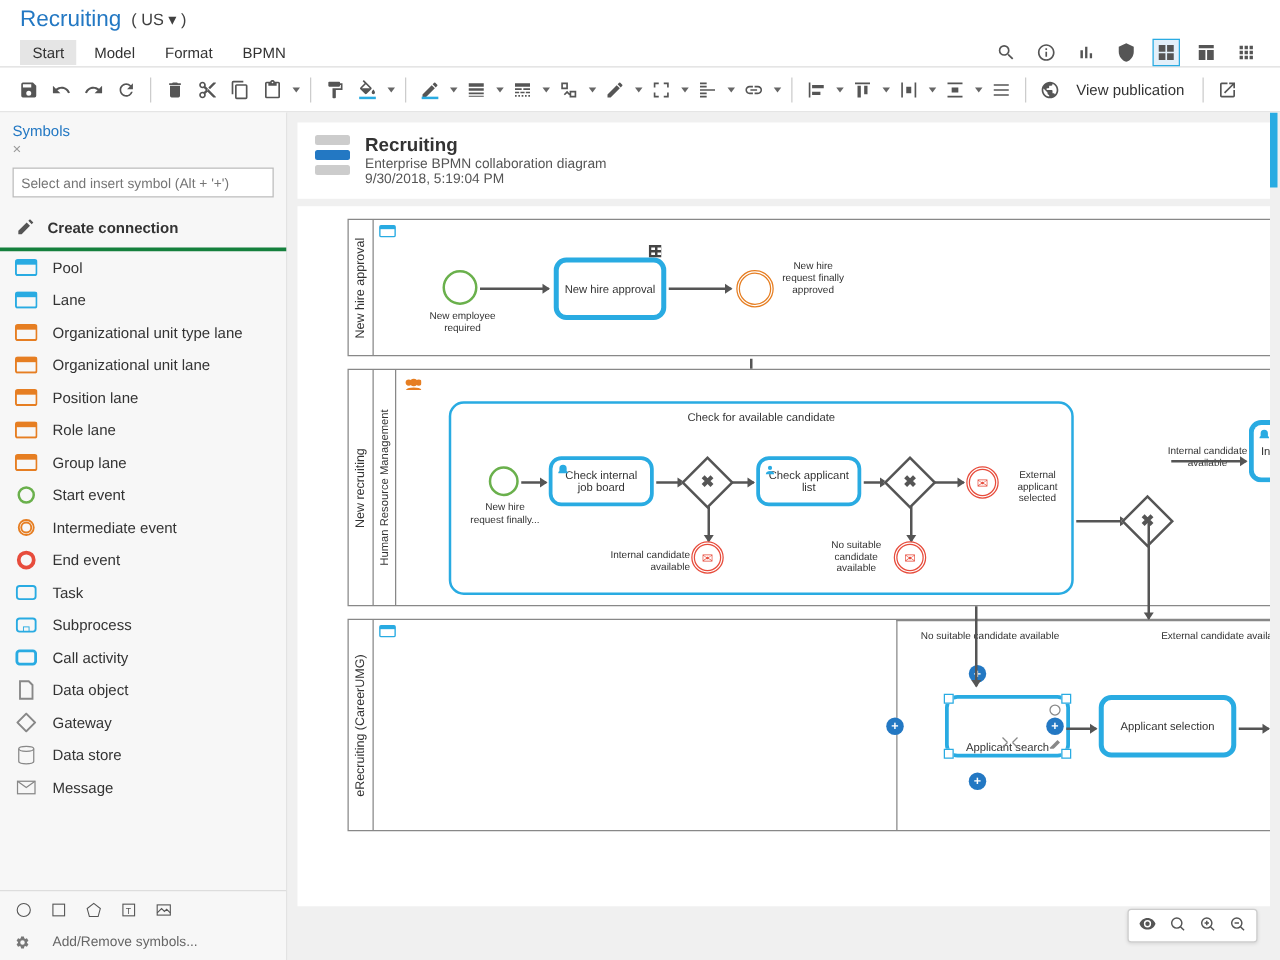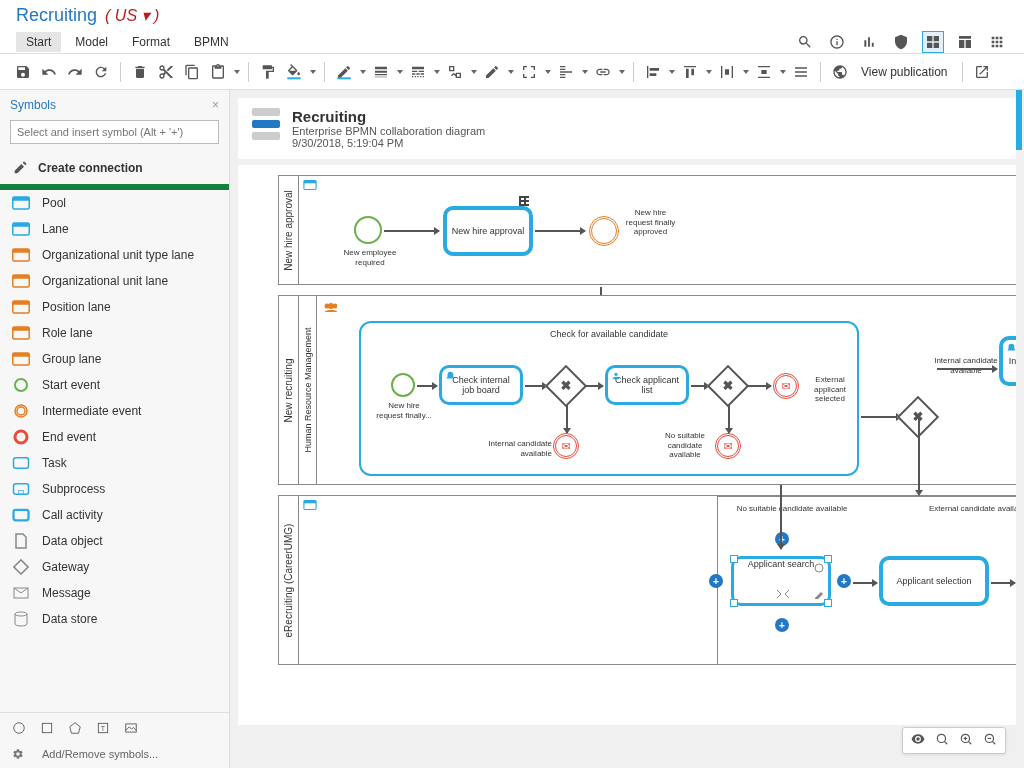--- a/index.html
+++ b/index.html
@@ -1,38 +1,38 @@
 <!DOCTYPE html>
 <html><head>
 <meta charset="utf-8">
 <style>
 *{box-sizing:border-box;margin:0;padding:0;font-family:-apple-system,BlinkMacSystemFont,"Segoe UI",Arial,sans-serif;}
 body{width:1024px;height:768px;overflow:hidden;background:#fff;color:#333;font-size:12px;position:relative;}
 .title-bar{height:30px;padding:4px 16px;display:flex;align-items:center;gap:8px;}
 .title-text{color:#2378c3;font-size:18px;font-weight:400;}
-.locale-badge{color:#b91c1c;font-size:16px;font-style:italic;}
+.locale-badge{color:#404040;font-size:13px;}
 .menu-bar{height:24px;padding:0 16px;display:flex;align-items:center;gap:4px;border-bottom:1px solid #ddd;}
 .menu-item{padding:3px 10px;cursor:pointer;}
 .menu-item.active{background:#e5e5e5;}
 .menu-right{margin-left:auto;display:flex;gap:10px;align-items:center;}
 .menu-right svg{width:15px;height:15px;fill:#444;}
 .toolbar{height:36px;padding:0 12px;display:flex;align-items:center;gap:4px;border-bottom:1px solid #ddd;}
 .tool-btn{width:22px;height:22px;display:flex;align-items:center;justify-content:center;cursor:pointer;}
 .tool-btn svg{width:16px;height:16px;fill:#555;}
 .tool-sep{width:1px;height:20px;background:#ccc;margin:0 4px;}
 .dropdown-arrow{width:0;height:0;border-left:3px solid transparent;border-right:3px solid transparent;border-top:4px solid #666;margin-left:1px;}
 .view-pub{display:flex;align-items:center;gap:4px;padding:2px 6px;cursor:pointer;}
 .main{display:flex;height:678px;}
 .sidebar{width:230px;border-right:1px solid #ddd;display:flex;flex-direction:column;background:#f7f7f7;}
-.sidebar-hdr{padding:8px 10px;display:flex;justify-content:space-between;color:#2378c3;font-size:12px;}
+.sidebar-hdr{padding:8px 10px;display:flex;justify-content:space-between;color:#2378c3;font-size:12px;flex-direction:column;}
 .sidebar-close{color:#999;cursor:pointer;}
 .search-box{margin:0 10px 8px;border:1px solid #bbb;padding:4px 6px;background:#fff;}
 .search-box input{border:none;outline:none;width:100%;font-size:11px;color:#999;}
 .create-conn{padding:8px 12px;display:flex;align-items:center;gap:10px;font-size:12px;cursor:pointer;font-weight:600;}
-.sym-list{flex:1;overflow-y:auto;border-top:6px solid #15803d;}
+.sym-list{flex:1;overflow-y:auto;border-top:3px solid #15803d;}
 .sym-item{padding:6px 12px;display:flex;align-items:center;gap:12px;font-size:12px;cursor:pointer;}
 .sym-icon{width:18px;height:14px;flex-shrink:0;display:flex;align-items:center;justify-content:center;}
 .sidebar-footer{border-top:1px solid #ddd;padding:8px 12px;}
 .shape-row{display:flex;gap:14px;margin-bottom:10px;}
 .shape-row svg{width:14px;height:14px;stroke:#555;fill:none;stroke-width:1.5;}
 .add-remove{color:#666;font-size:11px;display:flex;align-items:center;gap:18px;cursor:pointer;}
 .canvas-wrap{flex:1;background:#f0f0f0;position:relative;padding:8px;overflow:hidden;}
 .doc-header{background:#fff;margin-bottom:6px;padding:10px 14px;display:flex;gap:12px;align-items:flex-start;}
 .doc-icon-col{display:flex;flex-direction:column;gap:4px;align-items:center;}
 .doc-bar{width:28px;height:8px;background:#ccc;border-radius:2px;}
@@ -57,21 +57,21 @@
 .bpmn-event.msg{border:3px double #e74c3c;width:26px;height:26px;display:flex;align-items:center;justify-content:center;}
 .bpmn-event.msg::after{content:"✉";color:#e74c3c;font-size:11px;}
 .bpmn-gateway{position:absolute;width:30px;height:30px;transform:rotate(45deg);border:2px solid #555;background:#fff;}
 .bpmn-gateway::after{content:"✖";position:absolute;transform:rotate(-45deg);left:7px;top:5px;font-size:13px;color:#555;font-weight:bold;}
 .node-label{position:absolute;font-size:8px;text-align:center;line-height:1.2;}
 .arrow{position:absolute;background:#555;}
 .arrow.h{height:1.5px;}
 .arrow.v{width:1.5px;}
 .arrow.h::after{content:"";position:absolute;right:-1px;top:-3px;border-left:6px solid #555;border-top:4px solid transparent;border-bottom:4px solid transparent;}
 .arrow.v::after{content:"";position:absolute;bottom:-1px;left:-3px;border-top:6px solid #555;border-left:4px solid transparent;border-right:4px solid transparent;}
-.selected-task{border:3px solid #29abe2;border-radius:10px;background:#fff;position:absolute;display:flex;align-items:flex-start;justify-content:center;font-size:9px;text-align:center;}
+.selected-task{border:3px solid #29abe2;border-radius:10px;background:#fff;position:absolute;display:flex;align-items:flex-end;justify-content:center;font-size:9px;text-align:center;margin-left:25px;}
 .sel-handle{position:absolute;width:8px;height:8px;background:#fff;border:1px solid #29abe2;}
 .sel-plus{position:absolute;width:14px;height:14px;background:#2378c3;border-radius:50%;color:#fff;font-size:10px;display:flex;align-items:center;justify-content:center;font-weight:bold;}
 .zoom-controls{position:absolute;right:18px;bottom:14px;background:#fff;border:1px solid #ccc;border-radius:3px;padding:4px 8px;display:flex;gap:10px;align-items:center;box-shadow:0 1px 3px rgba(0,0,0,.1);}
 .zoom-controls svg{width:14px;height:14px;fill:#555;}
 .task-marker{position:absolute;width:10px;height:10px;top:3px;left:3px;}
 </style>
 </head>
 <body>
 
 <div class="title-bar">
@@ -417,35 +417,35 @@
         <div class="sym-item">
           <span class="sym-icon">
             <svg width="16" height="16">
               <rect x="3" y="3" width="10" height="10" transform="rotate(45 8 8)" stroke="#888" stroke-width="1.5" fill="none"></rect>
             </svg>
           </span>
           <span>Gateway</span>
         </div>
         <div class="sym-item">
           <span class="sym-icon">
+            <svg width="14" height="16">
+              <ellipse cx="7" cy="3" rx="6" ry="2" stroke="#888" fill="none"></ellipse>
+              <path d="M1 3v10a6 2 0 0012 0V3" stroke="#888" fill="none"></path>
+            </svg>
+          </span>
+          <span>Data store</span>
+        </div>
+        <div class="sym-item">
+          <span class="sym-icon">
             <svg width="16" height="12">
               <rect x="1" y="1" width="14" height="10" stroke="#888" fill="none"></rect>
               <path d="M1 1l7 5 7-5" stroke="#888" fill="none"></path>
             </svg>
           </span>
           <span>Message</span>
-        </div>
-        <div class="sym-item">
-          <span class="sym-icon">
-            <svg width="14" height="16">
-              <ellipse cx="7" cy="3" rx="6" ry="2" stroke="#888" fill="none"></ellipse>
-              <path d="M1 3v10a6 2 0 0012 0V3" stroke="#888" fill="none"></path>
-            </svg>
-          </span>
-          <span>Data store</span>
         </div>
       </div>
     <div class="sidebar-footer">
       <div class="shape-row">
         <span><svg viewBox="0 0 24 24">
               <circle cx="12" cy="12" r="9"></circle>
             </svg></span>
         <span><svg viewBox="0 0 24 24">
               <rect x="4" y="4" width="16" height="16"></rect>
             </svg></span>

